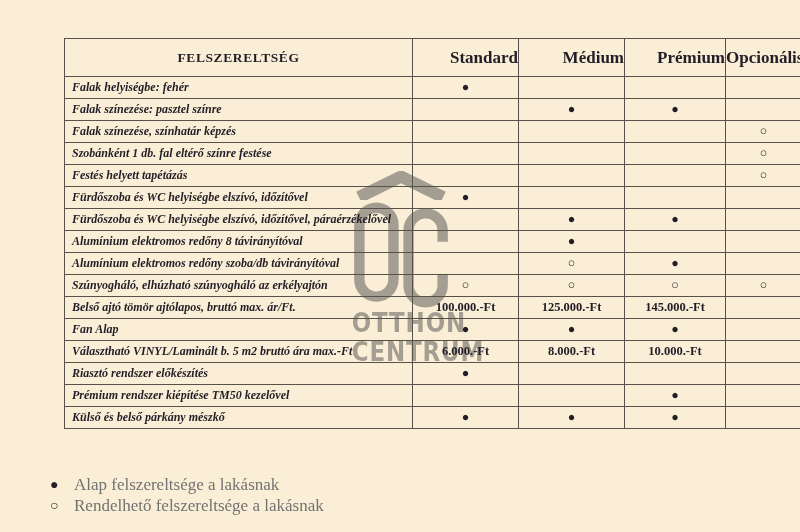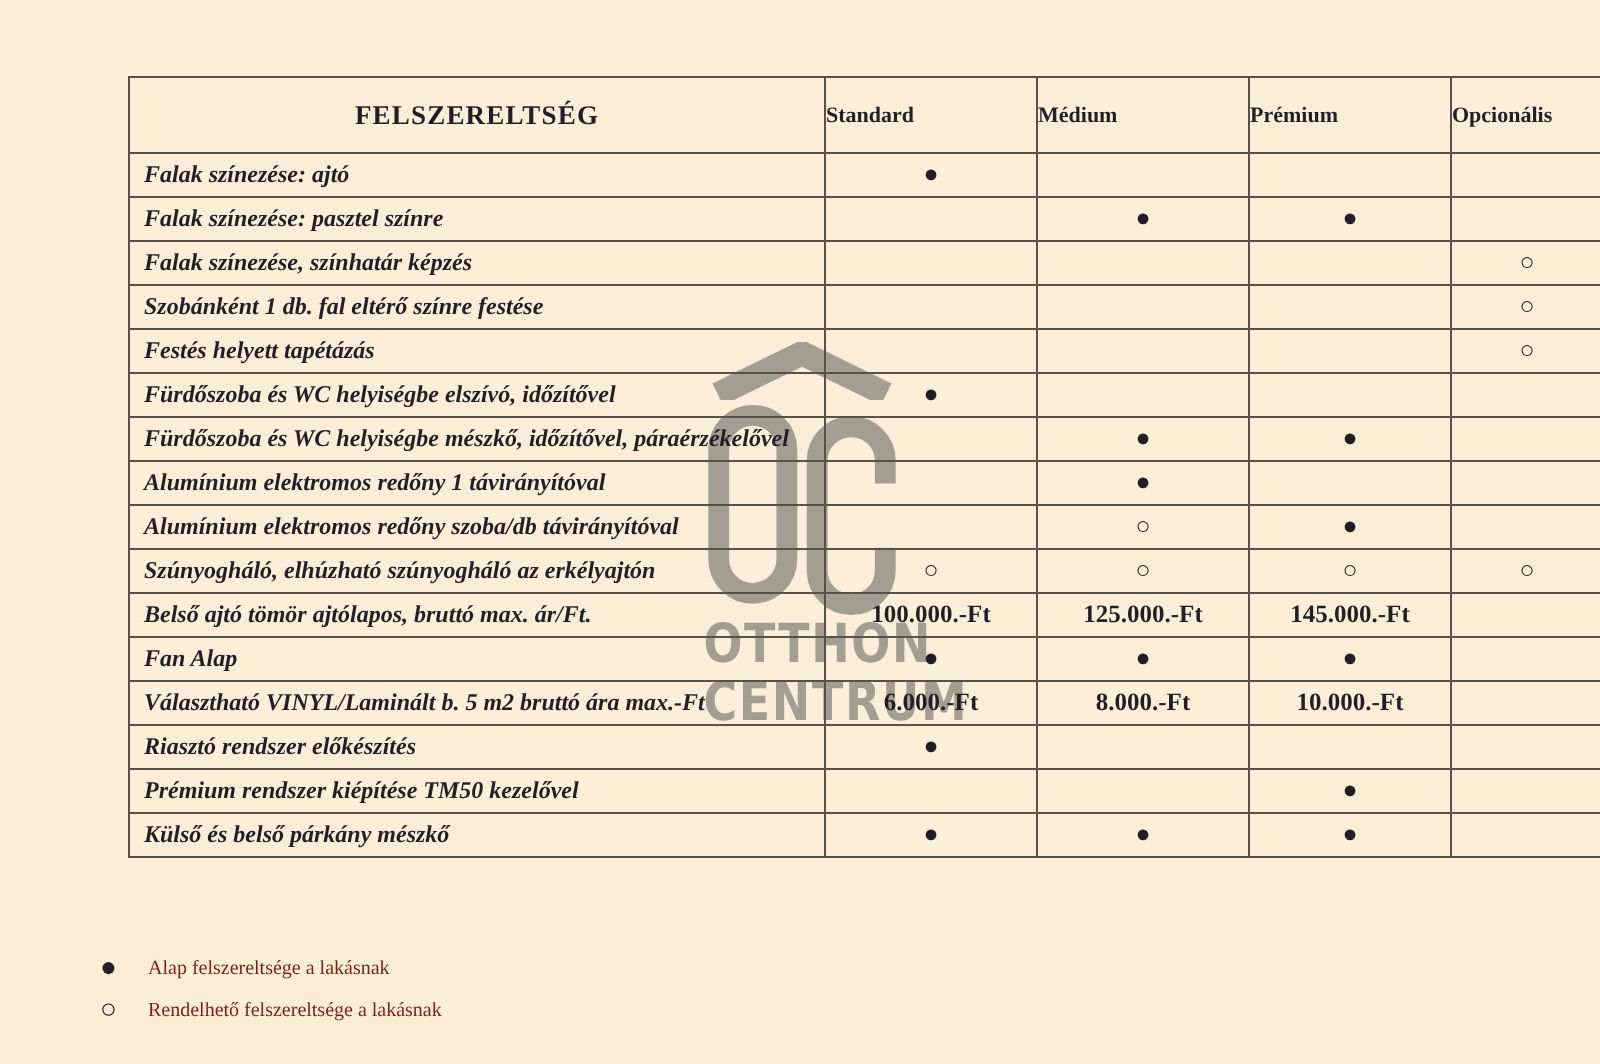--- a/index.html
+++ b/index.html
@@ -38,38 +38,38 @@
     color: #211e28;
     overflow: hidden; white-space: nowrap;
   }
   thead tr { height: 38px; }
   tbody tr { height: 22px; }
   th.feat {
     font-size: 13.5px; font-weight: bold; text-align: center;
     letter-spacing: 0.6px; vertical-align: middle;
   }
   th.colh {
-    font-size: 11px; font-weight: bold; text-align: left; vertical-align: middle;
+    font-size: 17px; font-weight: bold; text-align: right; vertical-align: middle;
   }
   td.lbl {
     font-size: 12px; font-weight: bold; font-style: italic;
     padding-left: 7px; vertical-align: middle;
   }
   td.c {
     font-size: 12.5px; font-weight: bold; text-align: center; vertical-align: middle;
   }
 
   
   .legend { position: absolute; left: 50px; top: 474px; z-index: 2; }
   .legend-row { display: flex; align-items: center; height: 21px; }
   .legend-row .sym {
     width: 24px; font-size: 14px; color: #23202a; text-align: left;
   }
   .legend-row .ltxt {
-    font-size: 10px; color: #7f1d1d;
+    font-size: 17px; color: #737373;
   }
 </style>
 </head>
 <body>
 
 <div class="page">
 
   <div class="watermark" aria-hidden="true">
     <svg class="wm-roof" width="94" height="29" viewBox="0 0 100 31">
       <polyline points="5,28 50,6 95,28" fill="none" stroke="#a49e92" stroke-width="13"></polyline>
@@ -95,21 +95,21 @@
       <tr>
         <th class="feat">FELSZERELTSÉG</th>
         <th class="colh">Standard</th>
         <th class="colh">Médium</th>
         <th class="colh">Prémium</th>
         <th class="colh">Opcionális</th>
       </tr>
     </thead>
     <tbody>
       <tr>
-        <td class="lbl">Falak színezése: ajtó</td>
+        <td class="lbl">Falak helyiségbe: fehér</td>
         <td class="c">●</td>
         <td class="c"></td>
         <td class="c"></td>
         <td class="c"></td>
       </tr>
       <tr>
         <td class="lbl">Falak színezése: pasztel színre</td>
         <td class="c"></td>
         <td class="c">●</td>
         <td class="c">●</td>
@@ -137,28 +137,28 @@
         <td class="c">○</td>
       </tr>
       <tr>
         <td class="lbl">Fürdőszoba és WC helyiségbe elszívó, időzítővel</td>
         <td class="c">●</td>
         <td class="c"></td>
         <td class="c"></td>
         <td class="c"></td>
       </tr>
       <tr>
-        <td class="lbl">Fürdőszoba és WC helyiségbe mészkő, időzítővel, páraérzékelővel</td>
-        <td class="c"></td>
-        <td class="c">●</td>
-        <td class="c">●</td>
-        <td class="c"></td>
-      </tr>
-      <tr>
-        <td class="lbl">Alumínium elektromos redőny 1 távirányítóval</td>
+        <td class="lbl">Fürdőszoba és WC helyiségbe elszívó, időzítővel, páraérzékelővel</td>
+        <td class="c"></td>
+        <td class="c">●</td>
+        <td class="c">●</td>
+        <td class="c"></td>
+      </tr>
+      <tr>
+        <td class="lbl">Alumínium elektromos redőny 8 távirányítóval</td>
         <td class="c"></td>
         <td class="c">●</td>
         <td class="c"></td>
         <td class="c"></td>
       </tr>
       <tr>
         <td class="lbl">Alumínium elektromos redőny szoba/db távirányítóval</td>
         <td class="c"></td>
         <td class="c">○</td>
         <td class="c">●</td>

